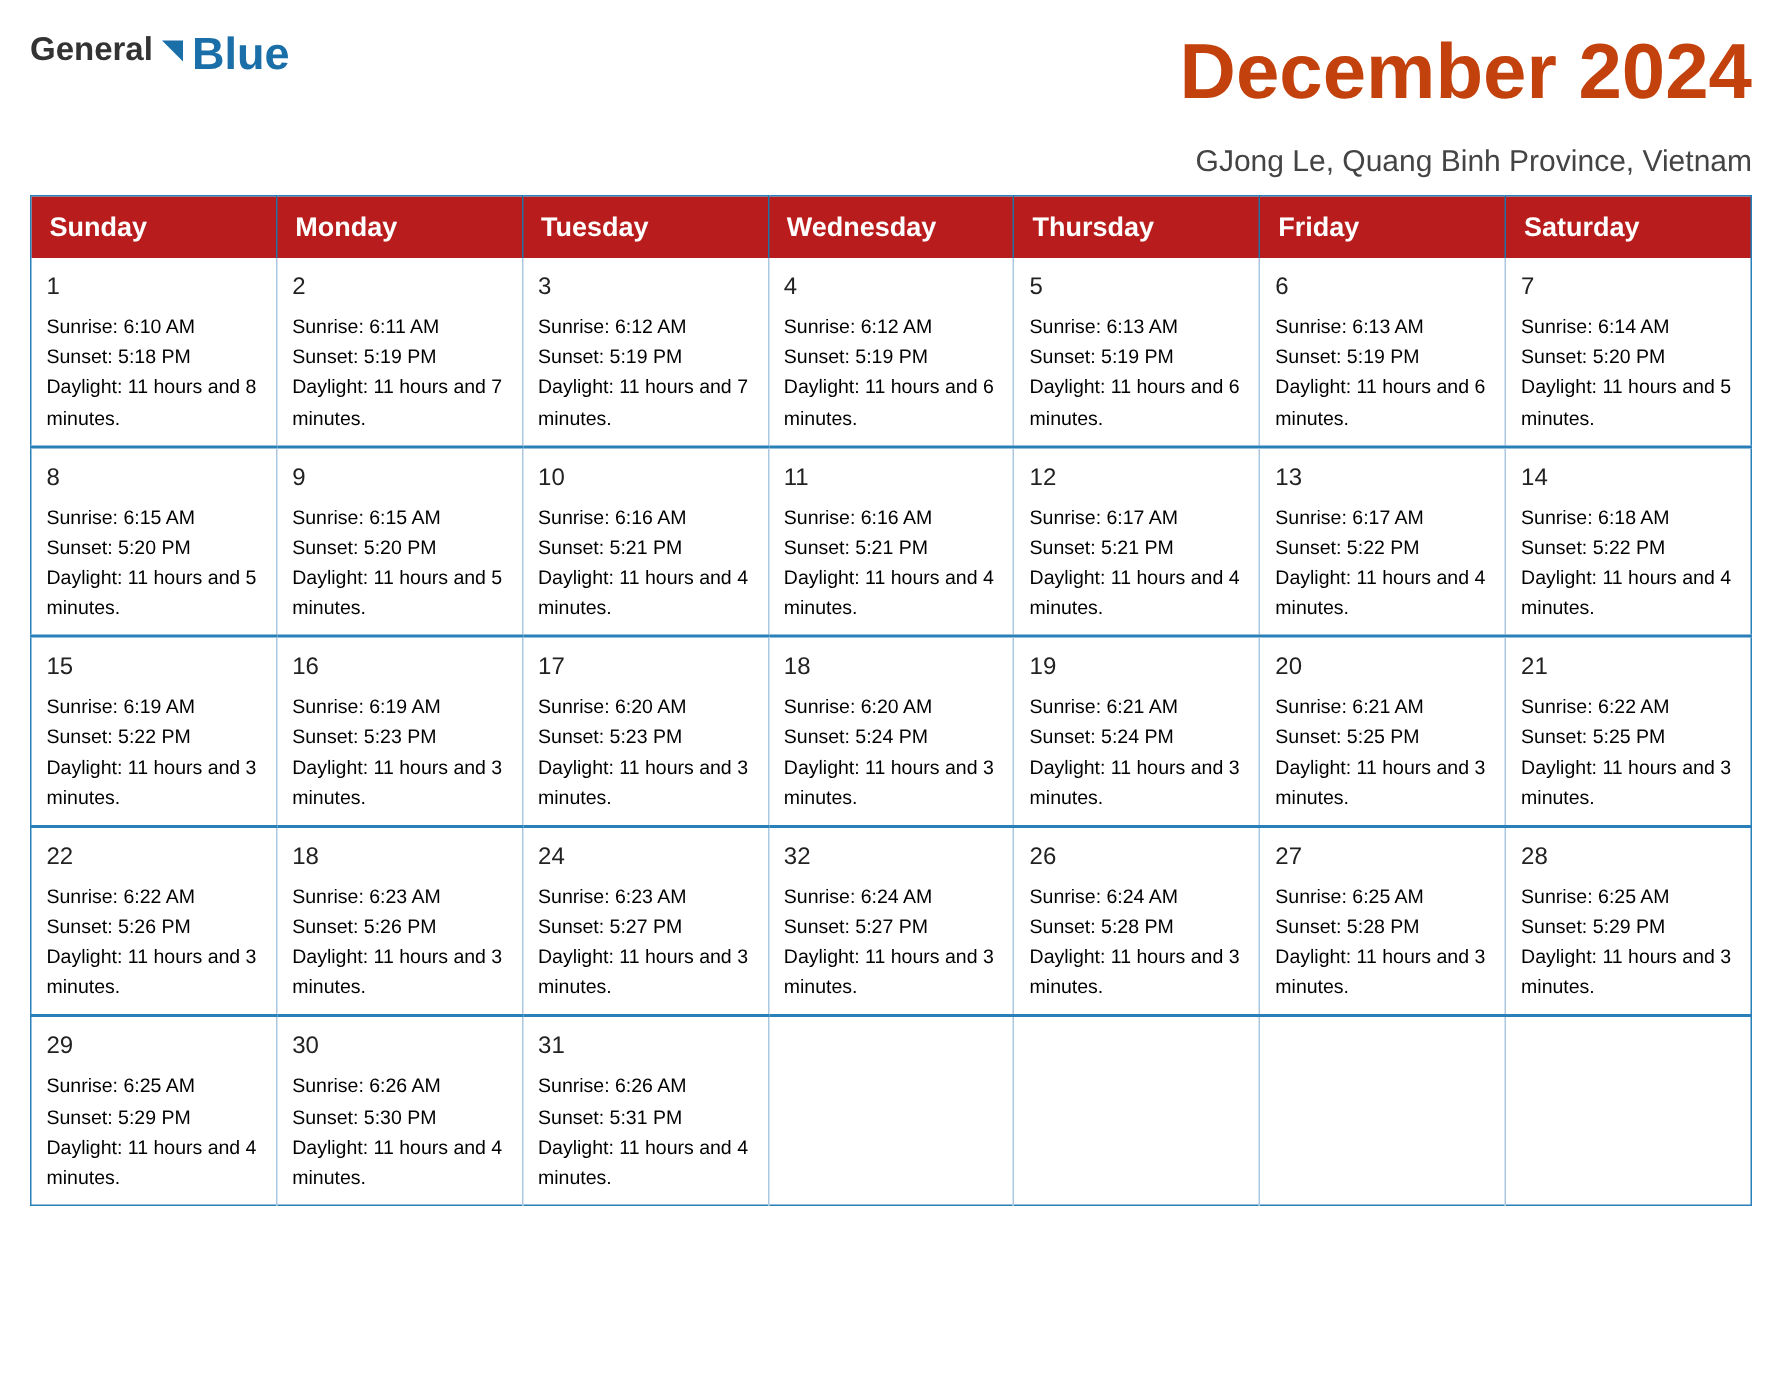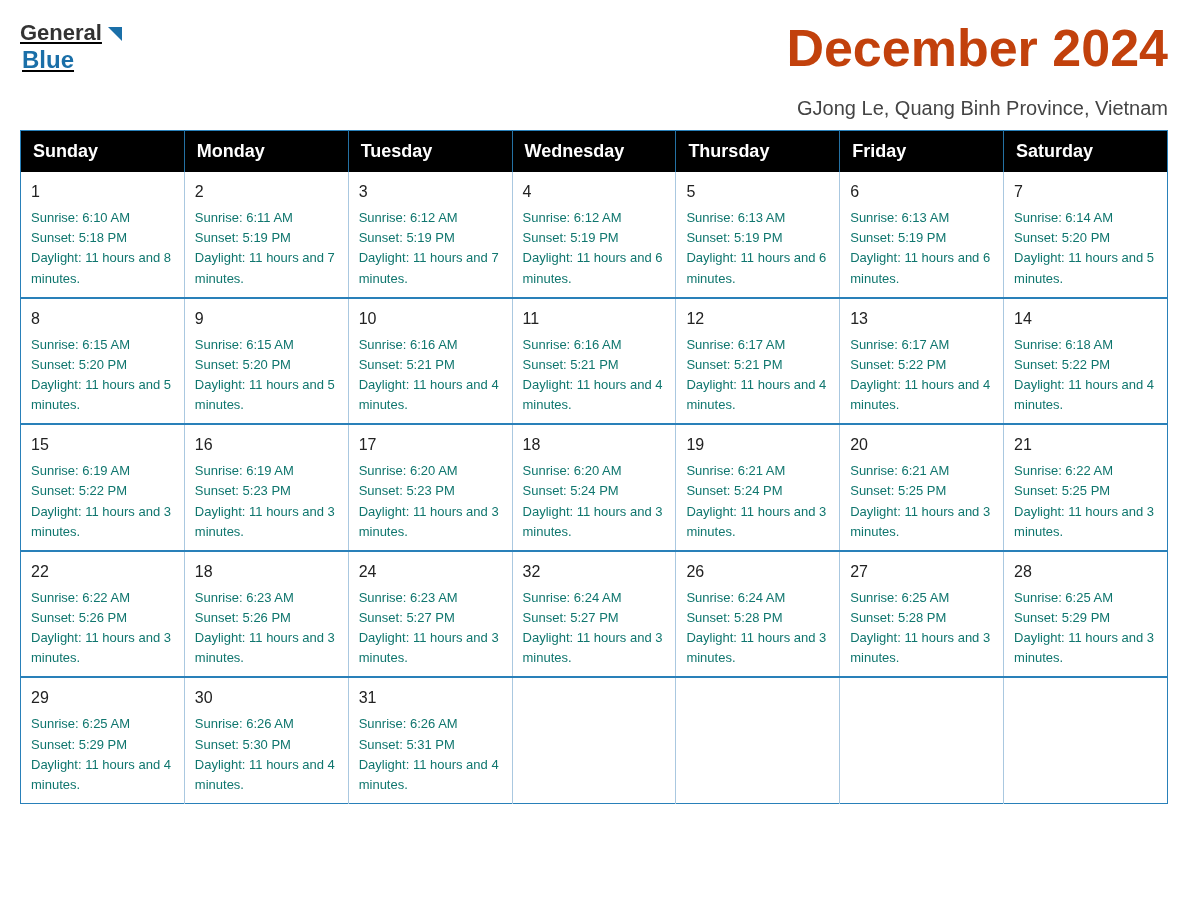--- a/index.html
+++ b/index.html
@@ -15,21 +15,21 @@
       align-items: flex-start;
       justify-content: space-between;
       margin-bottom: 10px;
     }
     .logo-text-general {
       font-size: 22px;
       font-weight: bold;
       color: #333;
     }
     .logo-text-blue {
-      font-size: 24px;
+      font-size: 30px;
       font-weight: bold;
       color: #1a6fa8;
     }
     .title-section {
       text-align: right;
     }
     .month-title {
       font-size: 52px;
       font-weight: bold;
       color: #c2410c;
@@ -39,21 +39,21 @@
       font-size: 20px;
       color: #444;
       margin-top: 20px;
     }
     .calendar-table {
       width: 100%;
       border-collapse: collapse;
       border: 1px solid #2980b9;
     }
     .calendar-table thead tr th {
-      background-color: #000000;
+      background-color: #b91c1c;
       color: #fff;
       padding: 10px 12px;
       font-size: 18px;
       font-weight: bold;
       text-align: left;
       border-right: 1px solid #2471a3;
     }
     .calendar-table thead tr th:last-child {
       border-right: none;
     }
@@ -74,31 +74,30 @@
       border-bottom: none;
     }
     .day-number {
       font-size: 16px;
       font-weight: normal;
       color: #222;
       margin-bottom: 4px;
     }
     .day-info {
       font-size: 13px;
-      color: #0f766e;
+      color: #000000;
       line-height: 1.55;
     }
     .empty-cell {
       background: #fff;
     }
     .logo-wrapper {
       display: flex;
-      flex-direction: column;
+      flex-direction: row;
       align-items: flex-start;
-      text-decoration: underline;
     }
     .logo-row {
       display: flex;
       align-items: center;
     }
     .logo-blue-row {
       display: flex;
       align-items: center;
       margin-left: 2px;
     }

